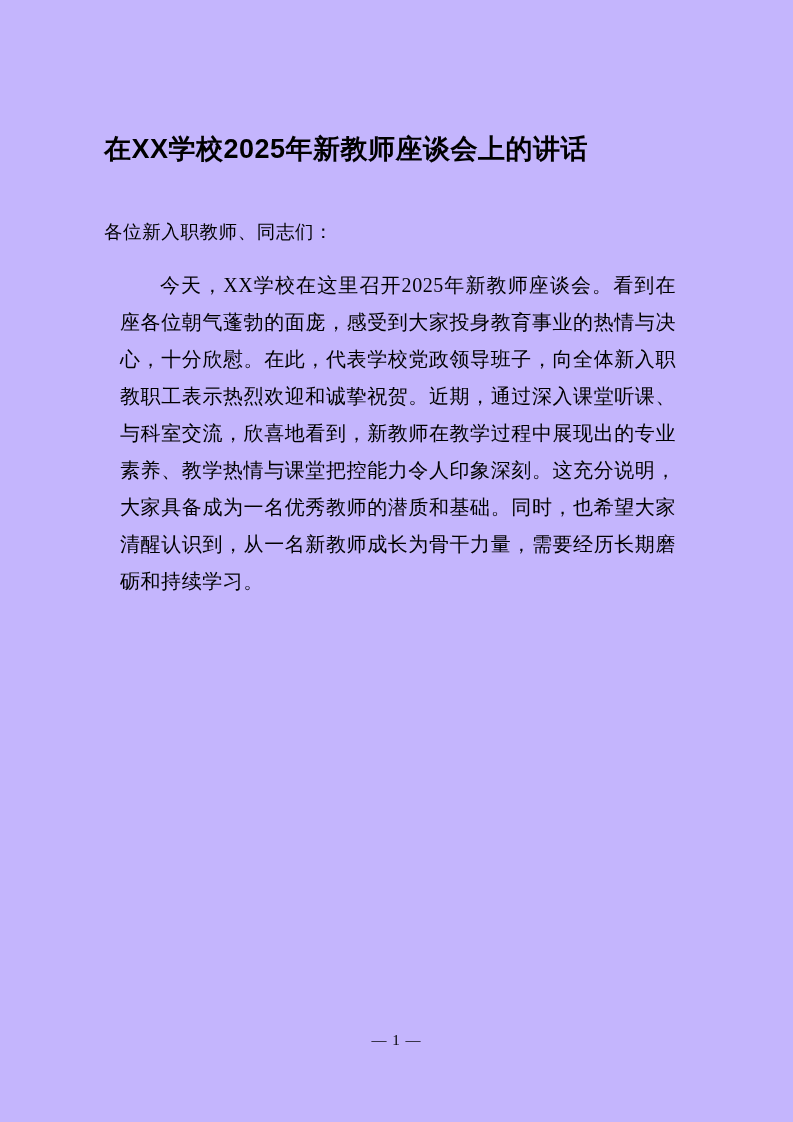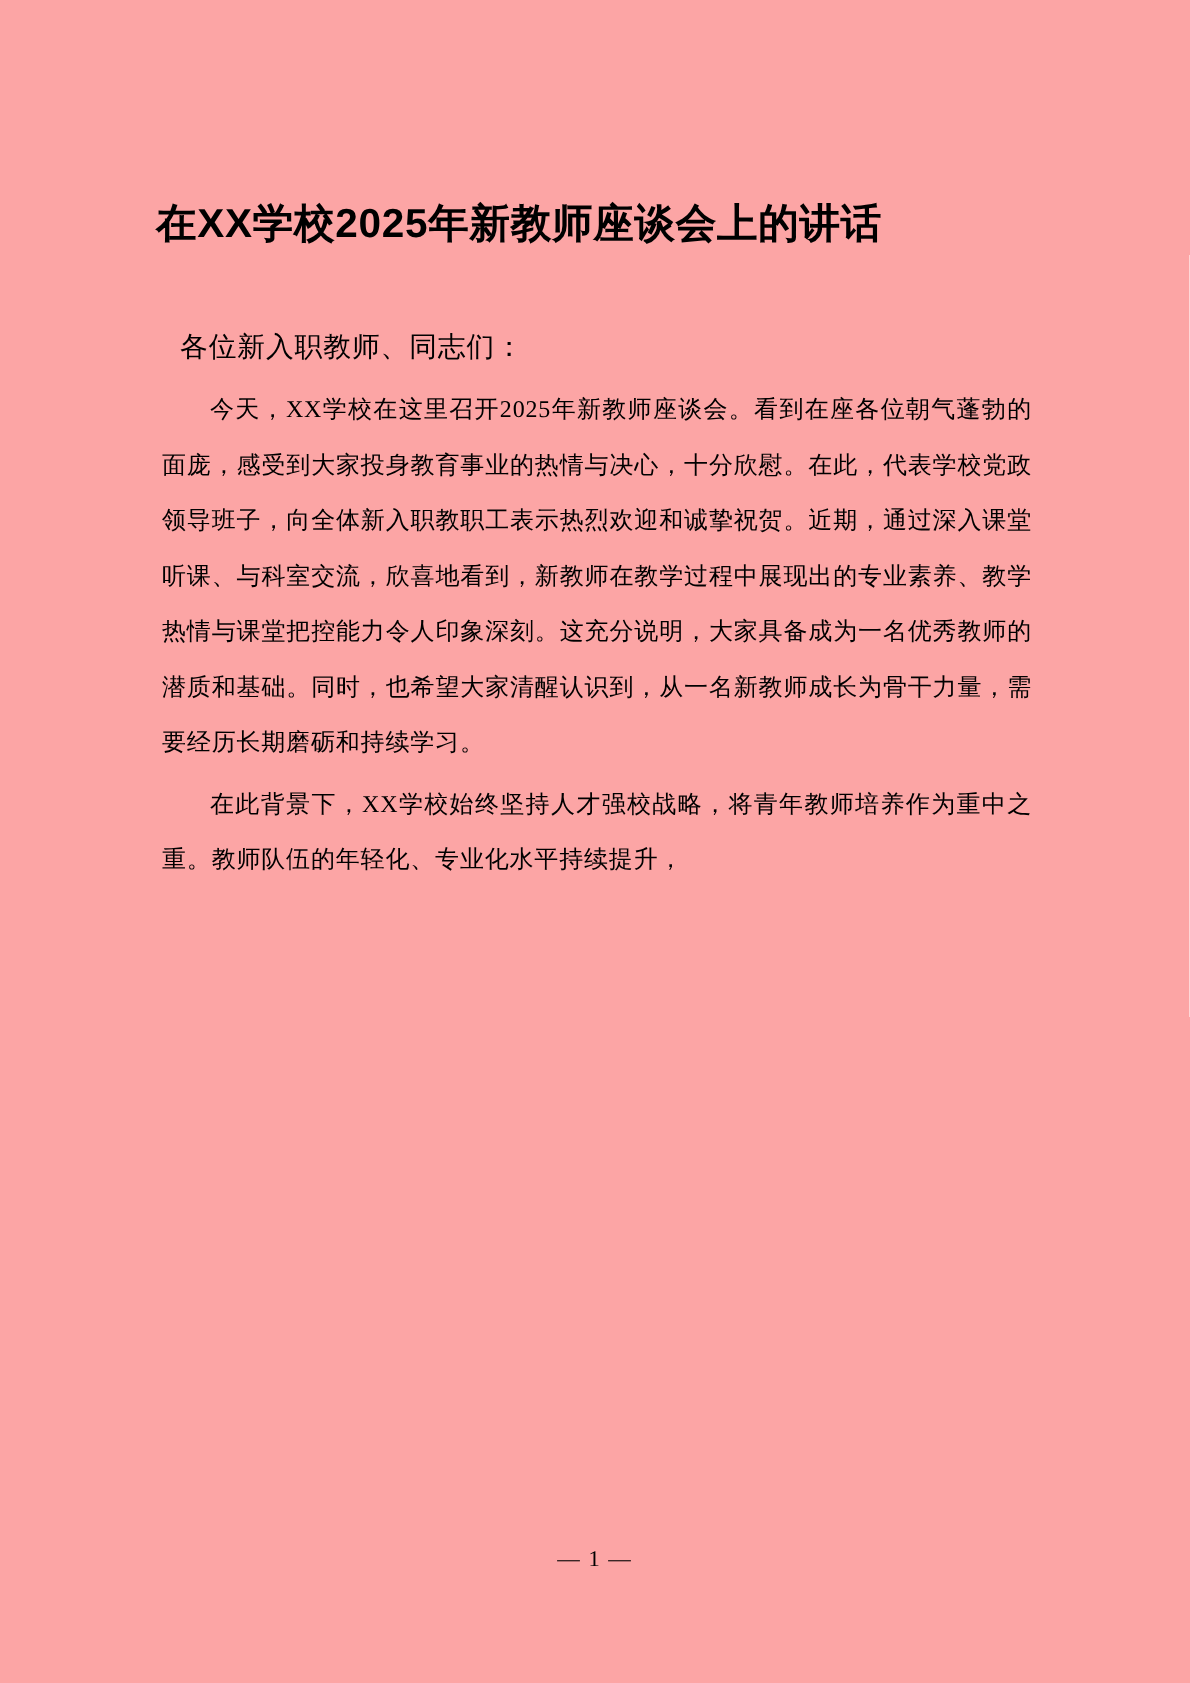--- a/index.html
+++ b/index.html
@@ -4,21 +4,21 @@
 <style>
   html, body {
     margin: 0;
     padding: 0;
     background: #ffffff;
   }
   .page {
     position: relative;
     width: 793px;
     height: 1122px;
-    background: #fca5a5;
+    background: #c4b5fd;
     box-sizing: border-box;
     overflow: hidden;
     font-family: "Liberation Serif", "DejaVu Serif", serif;
     color: #000000;
   }
   .content {
     position: absolute;
     left: 104px;
     top: 128px;
     width: 588px;
@@ -30,28 +30,28 @@
     line-height: 42px;
     letter-spacing: 0.5px;
     text-align: left;
     margin: 0 0 44px 0;
     color: #000000;
   }
   .salutation {
     font-size: 18.5px;
     line-height: 37px;
     letter-spacing: 0.6px;
-    margin: 0 0 2px 16px;
+    margin: 0 0 2px 0;
   }
   .para {
-    font-size: 16px;
+    font-size: 20px;
     line-height: 37px;
     letter-spacing: 0.55px;
     text-indent: 2em;
-    margin: 4px;
+    margin: 16px;
     text-align: justify;
     text-justify: inter-ideograph;
   }
   .footer {
     position: absolute;
     left: 0;
     right: 0;
     top: 1032px;
     text-align: center;
     font-size: 15px;
@@ -61,16 +61,15 @@
   }
 </style>
 </head>
 <body>
 
 <div class="page">
   <div class="content">
     <h1 class="doc-title">在XX学校2025年新教师座谈会上的讲话</h1>
     <p class="salutation">各位新入职教师、同志们：</p>
     <p class="para">今天，XX学校在这里召开2025年新教师座谈会。看到在座各位朝气蓬勃的面庞，感受到大家投身教育事业的热情与决心，十分欣慰。在此，代表学校党政领导班子，向全体新入职教职工表示热烈欢迎和诚挚祝贺。近期，通过深入课堂听课、与科室交流，欣喜地看到，新教师在教学过程中展现出的专业素养、教学热情与课堂把控能力令人印象深刻。这充分说明，大家具备成为一名优秀教师的潜质和基础。同时，也希望大家清醒认识到，从一名新教师成长为骨干力量，需要经历长期磨砺和持续学习。</p>
-    <p class="para">在此背景下，XX学校始终坚持人才强校战略，将青年教师培养作为重中之重。教师队伍的年轻化、专业化水平持续提升，</p>
   </div>
   <div class="footer">— 1 —</div>
 </div>
 
 </body></html>

